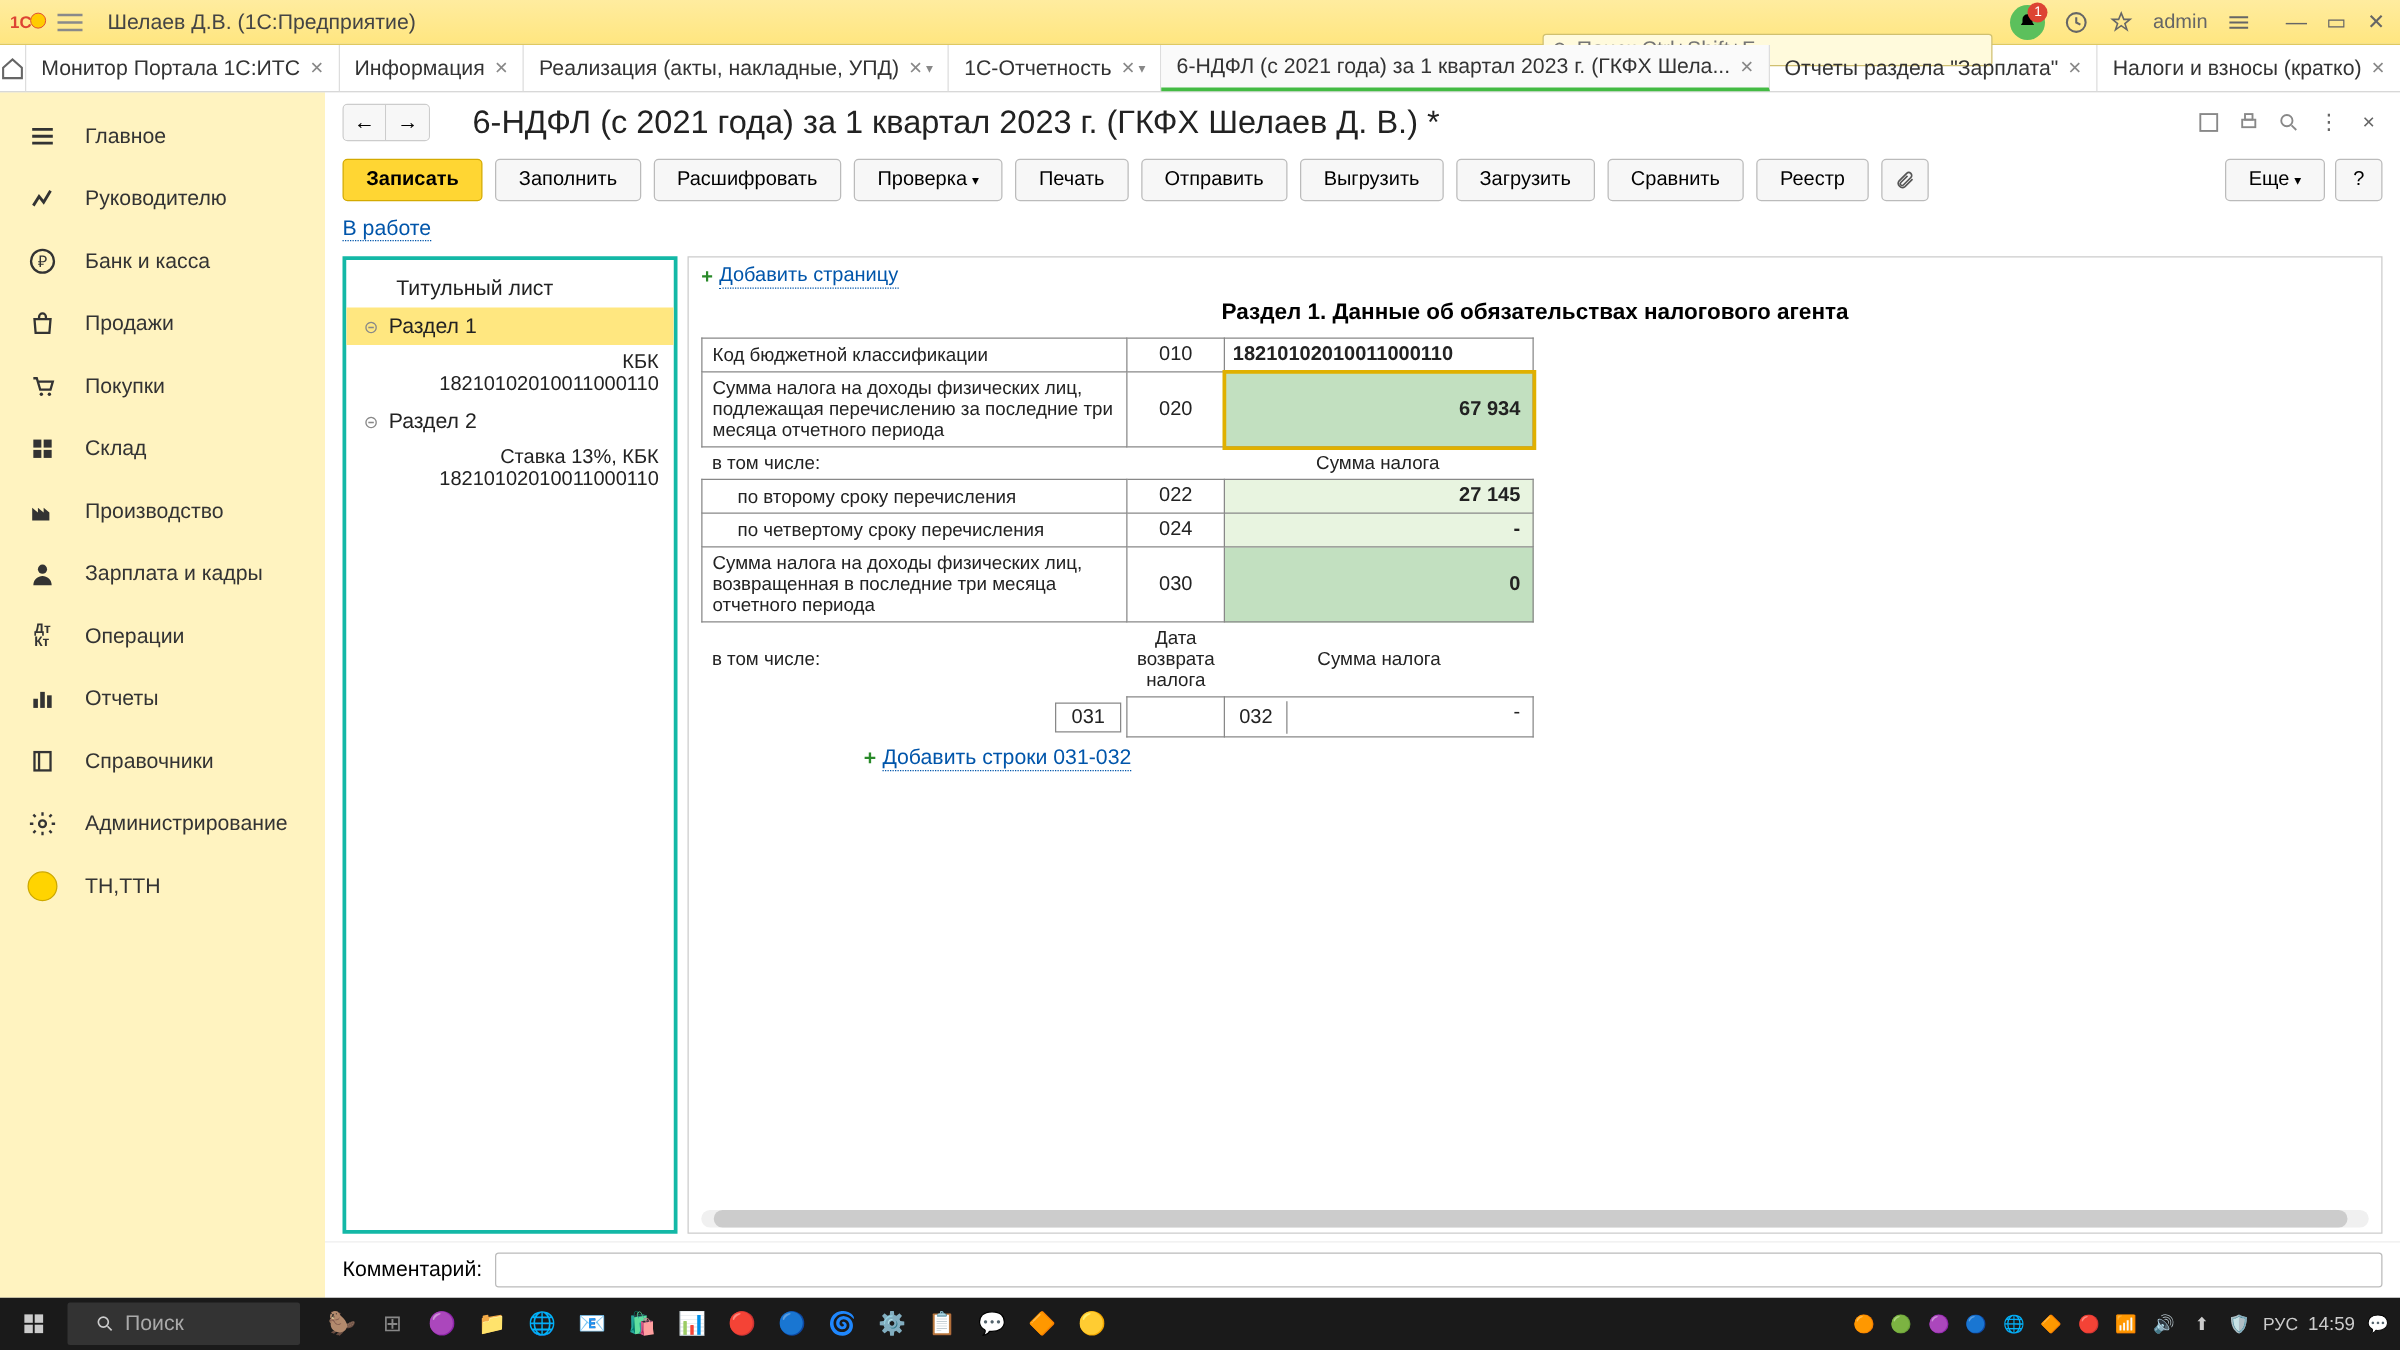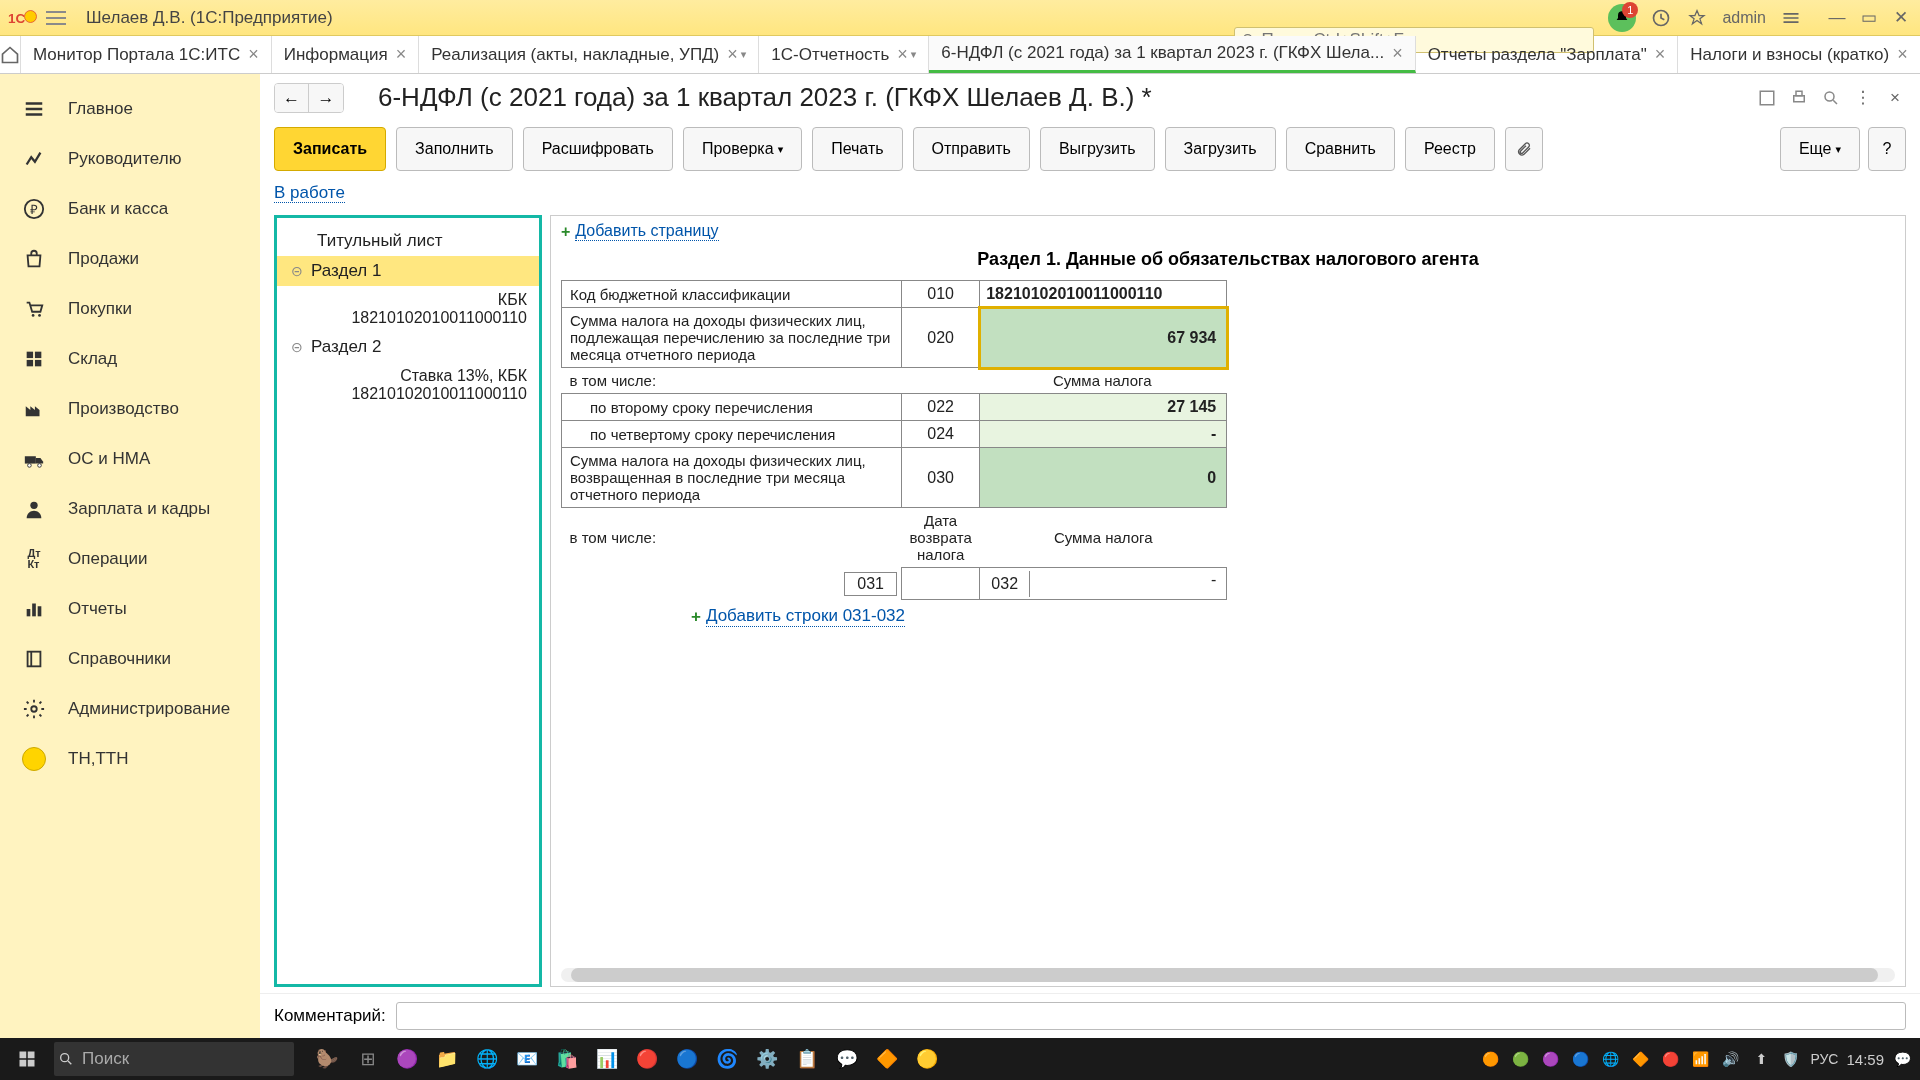--- a/index.html
+++ b/index.html
@@ -41,21 +41,21 @@
 
 .content { flex: 1; background: #fff; display: flex; flex-direction: column; }
 .content-header { display: flex; align-items: center; padding: 8px 14px; gap: 14px; }
 .nav-btns { display: flex; border: 1px solid #ccc; border-radius: 4px; overflow: hidden; }
 .nav-btn { width: 34px; height: 28px; display: flex; align-items: center; justify-content: center; background: #f7f7f7; cursor: pointer; border-right: 1px solid #ccc; }
 .nav-btn:last-child { border-right: none; }
 .doc-title { font-size: 26px; color: #222; margin-left: 20px; }
 .header-right-icons { margin-left: auto; display: flex; gap: 10px; align-items: center; }
 
 .toolbar { display: flex; align-items: center; padding: 6px 14px; gap: 10px; }
-.btn { height: 44px; padding: 0 18px; border: 1px solid #bbb; background: #f7f7f7; border-radius: 4px; cursor: pointer; font-size: 16px; display: flex; align-items: center; gap: 4px; }
+.btn { height: 34px; padding: 0 18px; border: 1px solid #bbb; background: #f7f7f7; border-radius: 4px; cursor: pointer; font-size: 16px; display: flex; align-items: center; gap: 4px; }
 .btn.primary { background: #ffd633; border-color: #d4aa00; font-weight: bold; }
 .btn-icon-only { width: 38px; padding: 0; justify-content: center; }
 .btn-right-group { margin-left: auto; display: flex; gap: 8px; }
 
 .status-link { padding: 6px 14px; }
 .status-link a { color: #0055aa; border-bottom: 1px dotted #0055aa; text-decoration: none; }
 
 .split-area { flex: 1; display: flex; padding: 6px 14px; gap: 8px; overflow: hidden; }
 .tree-panel { width: 268px; min-width: 268px; border: 3px solid #14b8a6; background: #fff; padding: 8px 0; overflow: auto; }
 .tree-item { padding: 5px 12px 5px 28px; cursor: pointer; font-size: 17px; color: #222; white-space: normal; }
@@ -86,21 +86,21 @@
 
 .comment-bar { padding: 8px 14px; display: flex; align-items: center; gap: 10px; border-top: 1px solid #eee; }
 .comment-input { flex: 1; height: 28px; border: 1px solid #bbb; border-radius: 3px; padding: 0 6px; }
 
 .form-scrollbar { position: absolute; bottom: 4px; left: 10px; right: 10px; height: 14px; background: #f0f0f0; border-radius: 7px; }
 .form-scrollbar .thumb { height: 100%; background: #ccc; border-radius: 7px; margin-left: 10px; width: 98%; }
 
 
 .taskbar { height: 42px; background: #1a1a1a; display: flex; align-items: center; padding: 0 6px; color: #ccc; gap: 6px; }
 .taskbar .win-start { width: 42px; height: 42px; display: flex; align-items: center; justify-content: center; cursor: pointer; }
-.taskbar .search-task { background: #333; height: 34px; width: 240px; display: flex; align-items: center; padding: 0 4px; border-radius: 2px; gap: 8px; }
+.taskbar .search-task { background: #333; height: 34px; width: 186px; display: flex; align-items: center; padding: 0 22px; border-radius: 2px; gap: 8px; }
 .task-center { display: flex; gap: 4px; margin-left: 10px; }
 .task-icon { width: 36px; height: 36px; display: flex; align-items: center; justify-content: center; cursor: pointer; font-size: 18px; }
 .tray { margin-left: auto; display: flex; align-items: center; gap: 8px; font-size: 14px; }
 .tray .time { font-size: 15px; }
 .tray-icon { width: 22px; height: 22px; display:flex; align-items:center; justify-content:center; }
 svg { fill: currentColor; }
 </style>
 </head>
 <body>
 
@@ -249,31 +249,20 @@
         </span>
         <span>Склад</span>
       </div>
     <div class="sidebar-item">
         <span class="side-icon">
           <svg viewBox="0 0 24 24">
             <path d="M3 20V9l5 4V9l5 4V9l5 4v7z" fill="#333"></path>
           </svg>
         </span>
         <span>Производство</span>
-      </div>
-    <div class="sidebar-item">
-        <span class="side-icon">
-          <svg viewBox="0 0 24 24">
-            <rect x="2" y="9" width="12" height="8" fill="#333"></rect>
-            <path d="M14 11h5l3 4v2h-8z" fill="#333"></path>
-            <circle cx="7" cy="19" r="2" fill="#fff" stroke="#333"></circle>
-            <circle cx="18" cy="19" r="2" fill="#fff" stroke="#333"></circle>
-          </svg>
-        </span>
-        <span>ОС и НМА</span>
       </div>
     <div class="sidebar-item">
         <span class="side-icon">
           <svg viewBox="0 0 24 24">
             <circle cx="12" cy="8" r="4" fill="#333"></circle>
             <path d="M4 22c0-5 4-8 8-8s8 3 8 8z" fill="#333"></path>
           </svg>
         </span>
         <span>Зарплата и кадры</span>
       </div>

